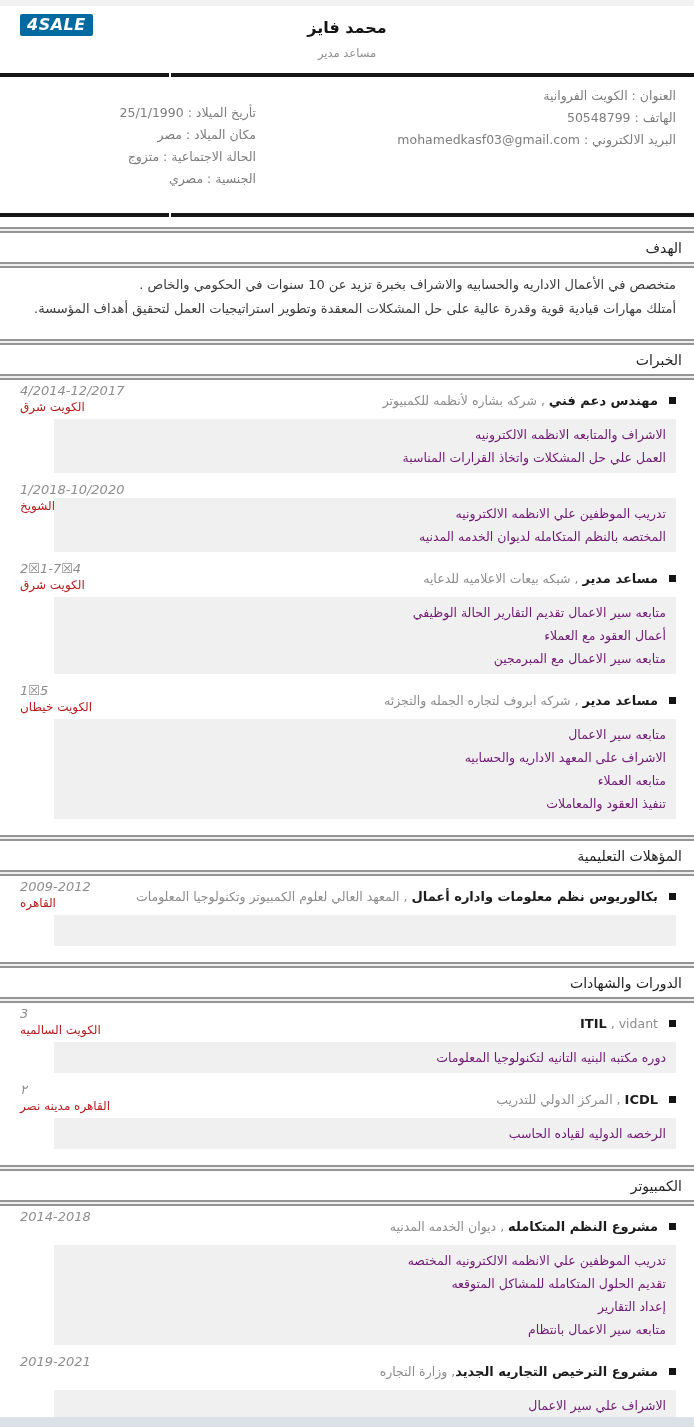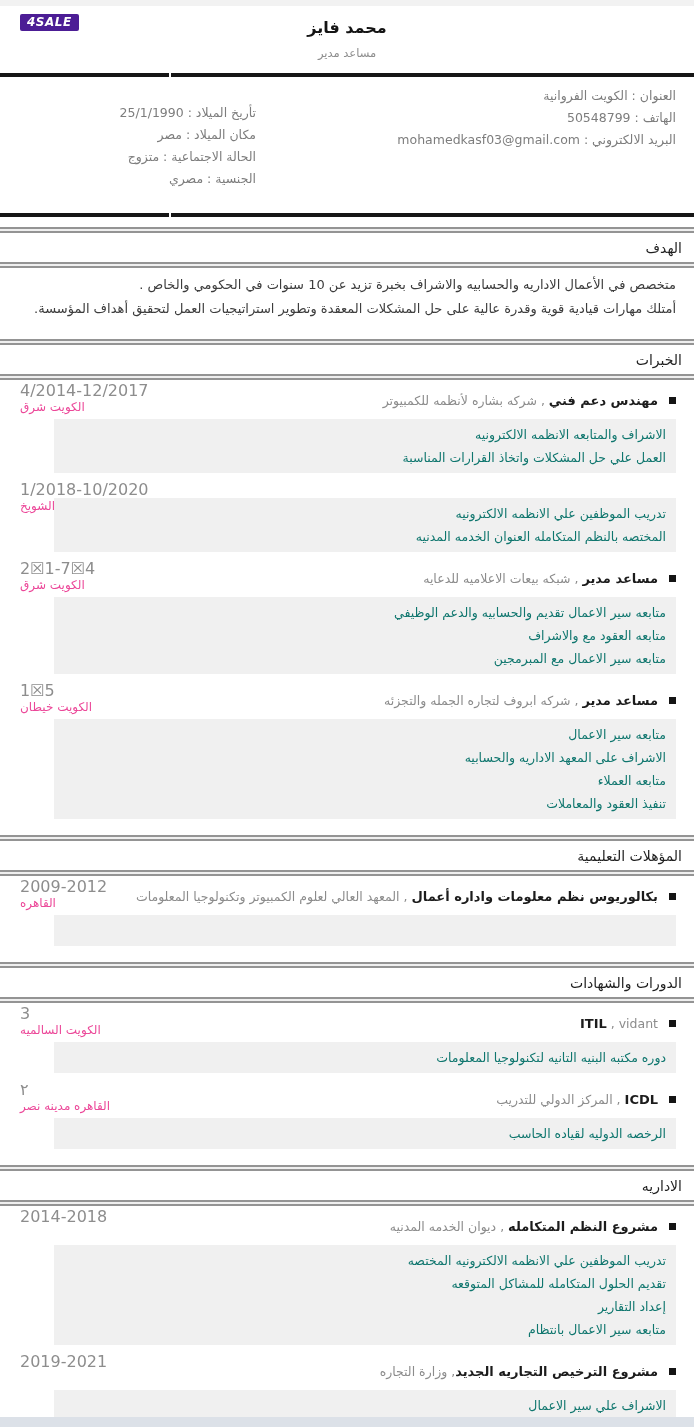--- a/index.html
+++ b/index.html
@@ -3,22 +3,22 @@
 <meta charset="utf-8">
 <style>
   html,body{margin:0;padding:0;background:#fff;}
   .page{position:relative;width:694px;height:1427px;margin:0 auto;background:#ffffff;
         font-family:"DejaVu Sans", sans-serif;direction:rtl;overflow:hidden;color:#1b1b1b;}
   .top-strip{height:6px;background:#f2f2f2;}
   .bottom-strip{position:absolute;left:0;right:0;bottom:0;height:10px;background:#dce1e8;}
 
   
   .header{position:relative;padding-top:12px;}
-  .logo{position:absolute;left:20px;top:8px;background:#4c1d95;color:#fff;
-        font-style:italic;font-weight:bold;font-size:12px;letter-spacing:.5px;
+  .logo{position:absolute;left:20px;top:8px;background:#0369a1;color:#fff;
+        font-style:italic;font-weight:bold;font-size:16px;letter-spacing:.5px;
         padding:1px 7px 2px;border-radius:2px;direction:ltr;}
   .name{text-align:center;font-weight:bold;font-size:16px;color:#141414;}
   .job-title{text-align:center;font-size:11.5px;color:#8d8d8d;margin-top:9px;}
 
   .black-line{position:relative;height:4px;background:#161616;margin-top:13px;}
   .black-line::after{content:"";position:absolute;left:169px;top:0;width:2px;height:4px;background:#fff;}
 
   
   .contact{display:flex;padding:8px 18px 10px;font-size:12.5px;color:#7d7d7d;}
   .contact-col-right{flex:1;}
@@ -29,30 +29,30 @@
   .divider{height:2px;background:#efefef;border-top:2px solid #949494;border-bottom:2px solid #949494;}
   .section{margin-top:10px;}
   .section-title{font-size:14px;color:#1f1f1f;padding:5px 12px 4px;line-height:20px;}
 
   .obj-text{padding:5px 18px 8px;}
   .obj-line{font-size:13px;color:#3c3c3c;line-height:24px;text-align:right;}
 
   
   .entry{position:relative;padding:10px 18px 2px;}
   .entry-meta{position:absolute;left:20px;top:3px;text-align:left;direction:ltr;}
-  .meta-date{font-size:16px;color:#8d8d8d;line-height:15px;}
-  .meta-loc{font-size:12px;color:#ec4899;line-height:18px;direction:rtl;}
+  .meta-date{font-size:13px;color:#8d8d8d;line-height:15px;font-style:italic;}
+  .meta-loc{font-size:12px;color:#b91c1c;line-height:18px;direction:rtl;}
   .entry-head{display:flex;align-items:center;min-height:20px;}
   .bullet{width:7px;height:7px;background:#141414;margin-left:11px;flex:0 0 auto;}
   .entry-title{font-size:12.5px;}
   .entry-title b{color:#1c1c1c;font-size:13px;}
   .entry-title .muted{color:#8c8c8c;}
   .detail-box{position:relative;background:#f0f0f0;margin:9px 0 4px 36px;padding:4px 10px;}
   .detail-box::after{content:"";position:absolute;top:0;bottom:0;right:-20px;width:2px;background:#333;}
-  .detail-line{font-size:12.5px;color:#0f766e;line-height:23px;min-height:23px;text-align:right;}
+  .detail-line{font-size:12.5px;color:#701a75;line-height:23px;min-height:23px;text-align:right;}
 </style>
 </head>
 <body>
 
 <div class="page">
   <div class="top-strip"></div>
 
   <div class="header">
     <div class="logo">4SALE</div>
     <div class="name">محمد فايز</div>
@@ -107,36 +107,36 @@
       </div>
     </div>
 
     <div class="entry">
       <div class="entry-meta">
         <div class="meta-date">1/2018-10/2020</div>
         <div class="meta-loc">الكويت الشويخ</div>
       </div>
       <div class="detail-box">
         <div class="detail-line">تدريب الموظفين علي الانظمه الالكترونيه</div>
-        <div class="detail-line">المختصه بالنظم المتكامله العنوان الخدمه المدنيه</div>
+        <div class="detail-line">المختصه بالنظم المتكامله لديوان الخدمه المدنيه</div>
       </div>
     </div>
 
     <div class="entry">
       <div class="entry-meta">
         <div class="meta-date">2☒1-7☒4</div>
         <div class="meta-loc">الكويت شرق</div>
       </div>
       <div class="entry-head">
         <span class="bullet"></span>
         <span class="entry-title"><b>مساعد مدير</b><span class="muted"> , شبكه بيعات الاعلاميه للدعايه</span></span>
       </div>
       <div class="detail-box">
-        <div class="detail-line">متابعه سير الاعمال تقديم والحسابيه والدعم الوظيفي</div>
-        <div class="detail-line">متابعه العقود مع والاشراف</div>
+        <div class="detail-line">متابعه سير الاعمال تقديم التقارير الحالة الوظيفي</div>
+        <div class="detail-line">أعمال العقود مع العملاء</div>
         <div class="detail-line">متابعه سير الاعمال مع المبرمجين</div>
       </div>
     </div>
 
     <div class="entry">
       <div class="entry-meta">
         <div class="meta-date">1☒5</div>
         <div class="meta-loc">الكويت خيطان</div>
       </div>
       <div class="entry-head">
@@ -201,21 +201,21 @@
         <span class="entry-title"><b>ICDL</b><span class="muted"> , المركز الدولي للتدريب</span></span>
       </div>
       <div class="detail-box">
         <div class="detail-line">الرخصه الدوليه لقياده الحاسب</div>
       </div>
     </div>
   </div>
 
   <div class="section">
     <div class="divider"></div>
-    <div class="section-title">الاداريه</div>
+    <div class="section-title">الكمبيوتر</div>
     <div class="divider"></div>
 
     <div class="entry">
       <div class="entry-meta">
         <div class="meta-date">2014-2018</div>
       </div>
       <div class="entry-head">
         <span class="bullet"></span>
         <span class="entry-title"><b>مشروع النظم المتكامله</b><span class="muted"> , ديوان الخدمه المدنيه</span></span>
       </div>

